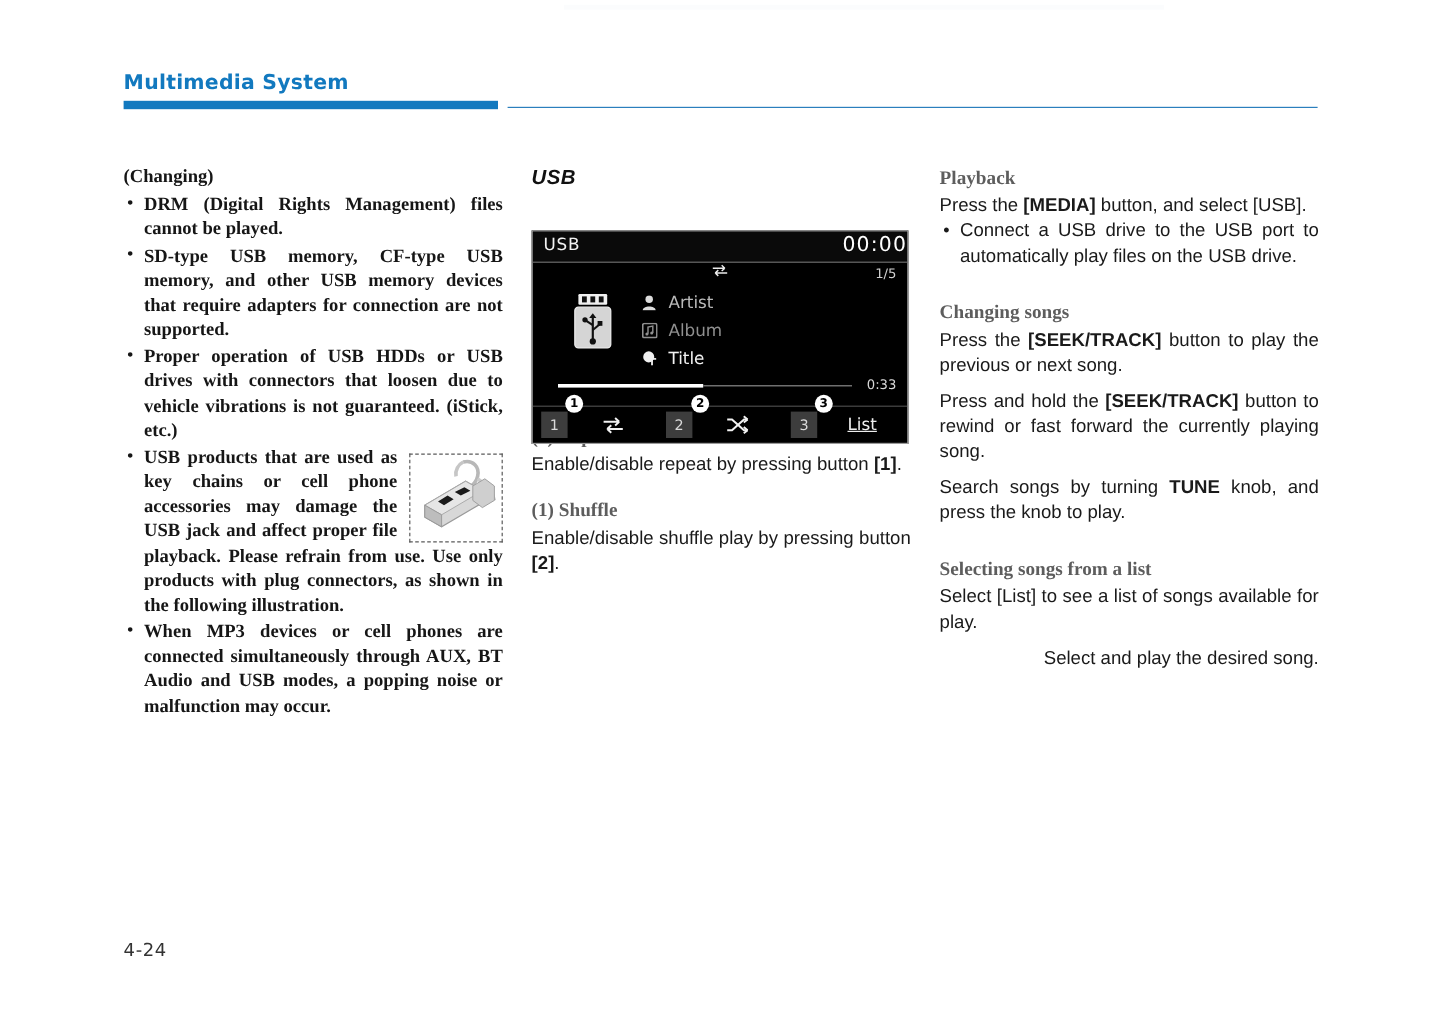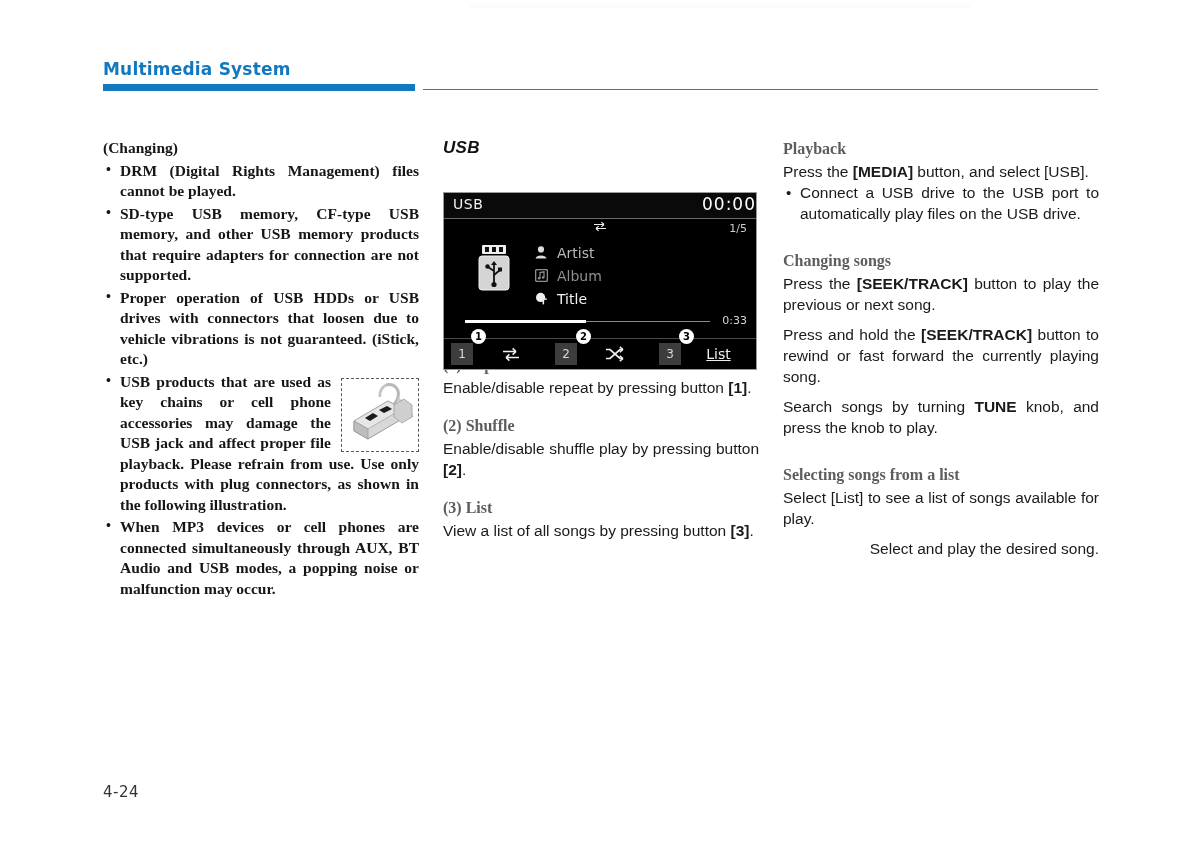--- a/index.html
+++ b/index.html
@@ -334,21 +334,21 @@
 </div>
 
 <div class="col" id="col-left">
   <div class="continued">(Changing)</div>
 
   <ul class="bullets serif-bold">
     <li>
       <span>DRM (Digital Rights Management) files cannot be played.</span>
     </li>
     <li>
-      <span>SD-type USB memory, CF-type USB memory, and other USB memory products that require adapters for connection are not supported.</span>
+      <span>SD-type USB memory, CF-type USB memory, and other USB memory devices that require adapters for connection are not supported.</span>
     </li>
     <li>
       <span>Proper operation of USB HDDs or USB drives with connectors that loosen due to vehicle vibrations is not guaranteed. (iStick, etc.)</span>
     </li>
     <li>
       <div class="usb-figure">
         <svg width="74" height="70" viewBox="0 0 74 70">
 
           <path d="M44 6 C 52 4, 58 10, 56 18 C 55 24, 50 27, 47 29" stroke="#b8b8b8" stroke-width="3" fill="none"></path>
           <path d="M44 6 C 40 8, 37 13, 38 18" stroke="#c6c6c6" stroke-width="3" fill="none"></path>
@@ -378,30 +378,26 @@
   <div style="height:196px"></div>
 
   <div>
     <div class="head-serif">(1) Repeat</div>
     <div class="sans-body"><span>Enable/disable repeat by pressing button </span><b>[1]</b><span>.</span></div>
   </div>
 
   <div class="gap-m"></div>
 
   <div>
-    <div class="head-serif">(2) Shuffle</div>
+    <div class="head-serif">(1) Shuffle</div>
     <div class="sans-body"><span>Enable/disable shuffle play by pressing button </span><b>[2]</b><span>.</span></div>
   </div>
 
   <div class="gap-m"></div>
 
-  <div>
-    <div class="head-serif">(3) List</div>
-    <div class="sans-body"><span>View a list of all songs by pressing button </span><b>[3]</b><span>.</span></div>
-  </div>
 </div>
 
 <div id="hu-display">
 
   <div class="hu-topbar">
     <div class="hu-src">USB</div>
     <div class="hu-clock">00:00</div>
   </div>
 
   <div class="hu-repeat-top">

